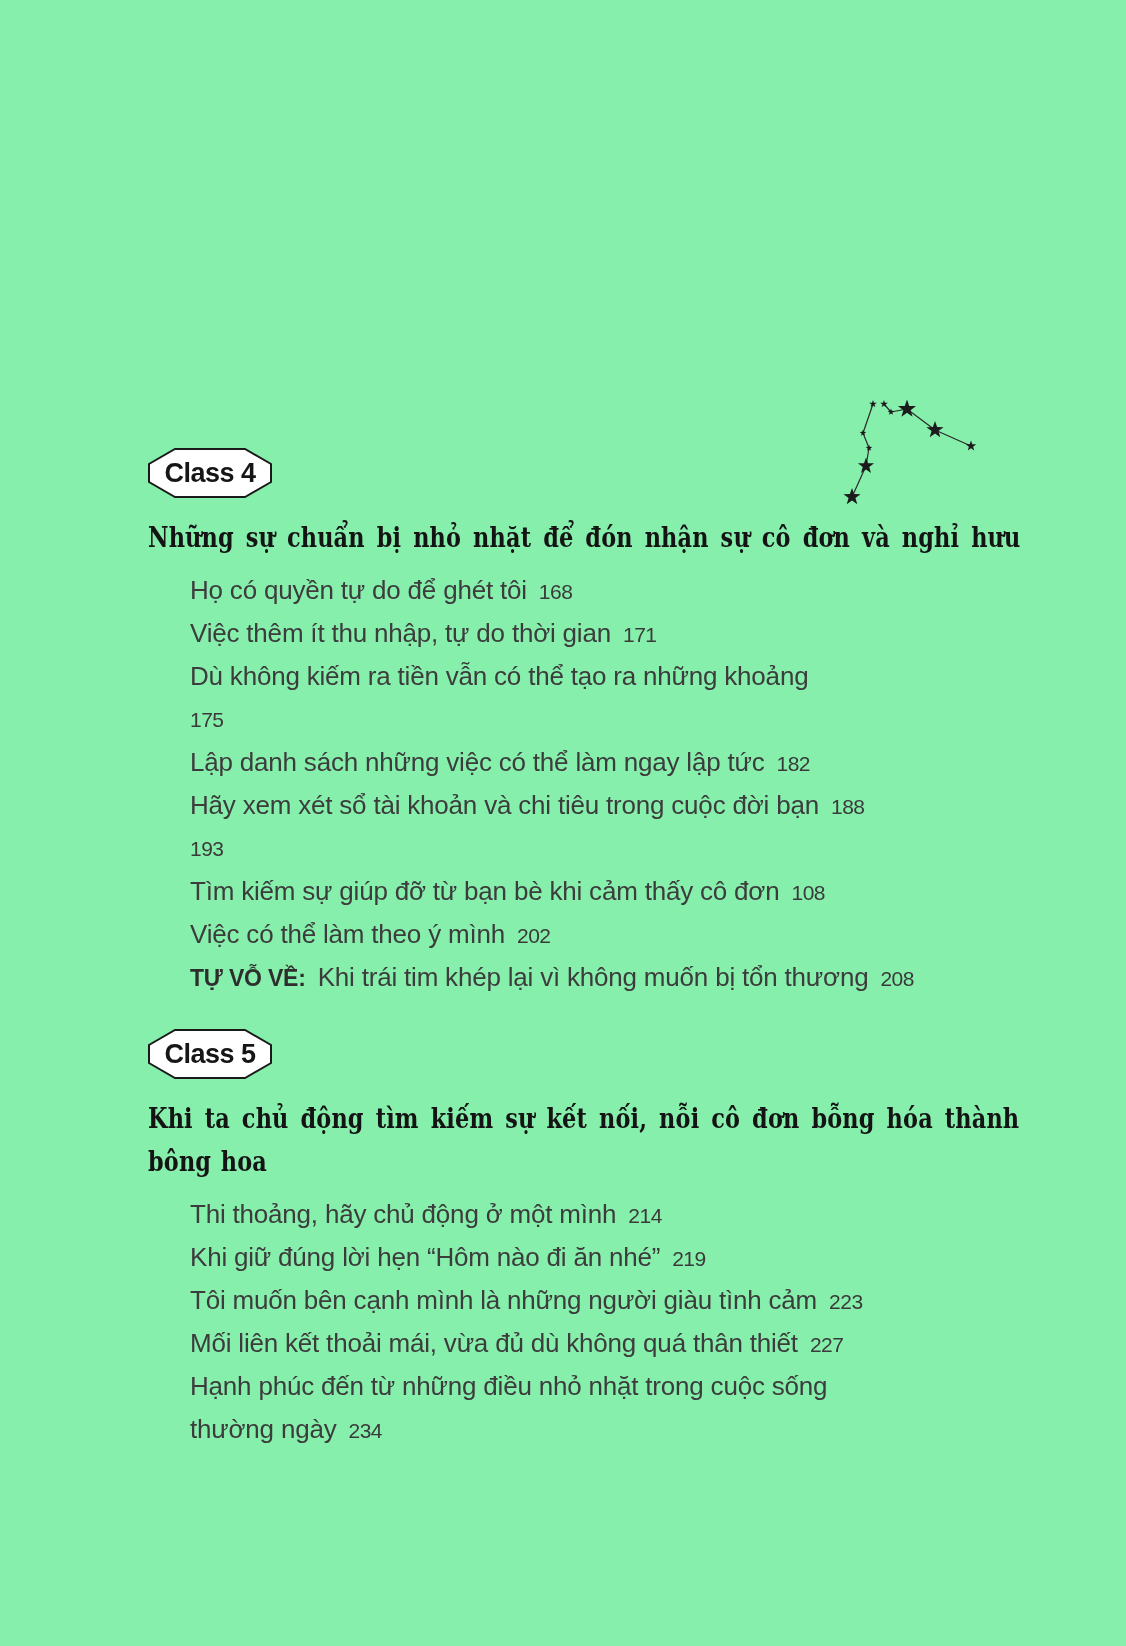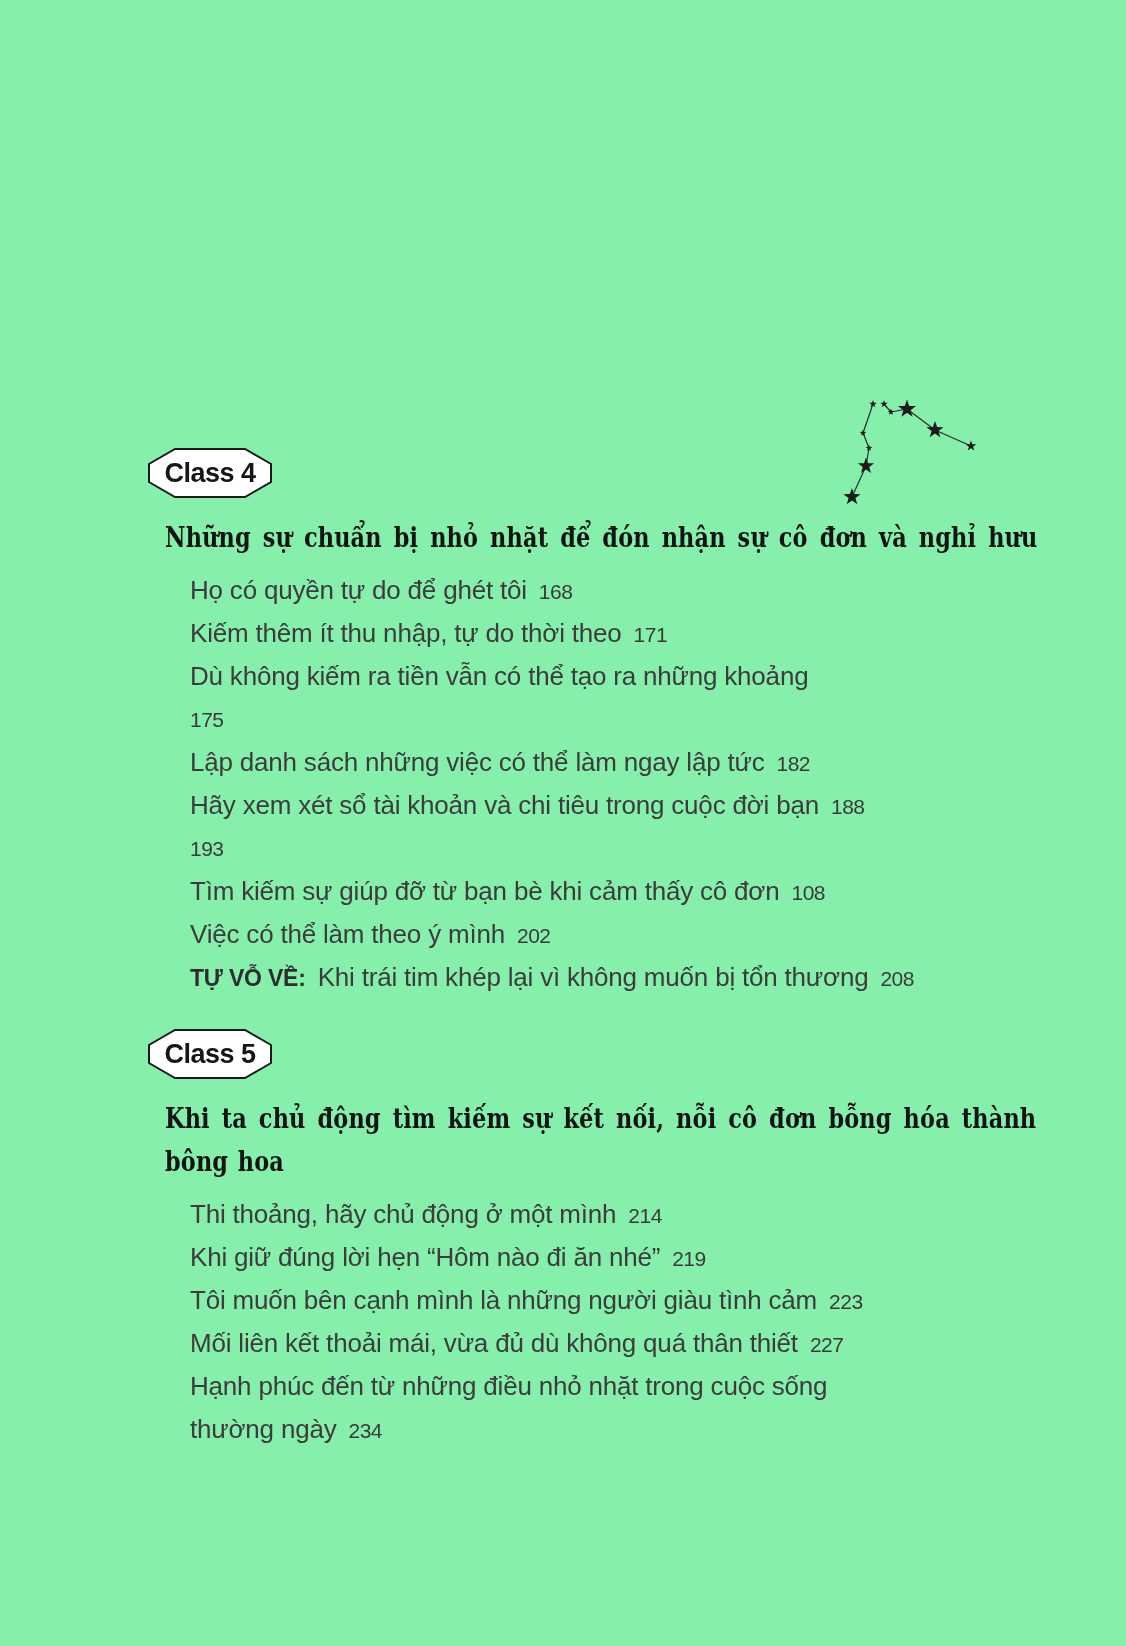--- a/index.html
+++ b/index.html
@@ -21,21 +21,21 @@
   
   .badge { position:relative; width:124px; height:50px; }
   .badge svg { position:absolute; left:0; top:0; }
   .badge .lbl {
     position:absolute; inset:0; display:flex; align-items:center; justify-content:center;
     font-weight:bold; font-size:27px; color:#161616; letter-spacing:-0.5px;
     font-family:"Liberation Sans", sans-serif;
   }
 
   
-  .sec-title { margin-top:18px; color:#141414;margin-left:17px; }
+  .sec-title { margin-top:18px; color:#141414; }
   .title-line {
     font-family:"DejaVu Serif", serif;
     font-weight:bold; font-size:28px; line-height:43px;
     white-space:nowrap; word-spacing:5px; letter-spacing:0.2px;
     transform:scaleX(0.80); transform-origin:0 50%;
   }
   .title-line.short { word-spacing:2px; }
 
   
   .toc { margin-top:10px; margin-left:42px; }
@@ -99,21 +99,21 @@
     <div class="sec-title">
       <div class="title-line">Những sự chuẩn bị nhỏ nhặt để đón nhận sự cô đơn và nghỉ hưu</div>
     </div>
 
     <div class="toc">
       <div class="row">
         <span class="txt">Họ có quyền tự do để ghét tôi</span>
         <span class="pg">168</span>
       </div>
       <div class="row">
-        <span class="txt">Kiếm thêm ít thu nhập, tự do thời theo</span>
+        <span class="txt">Việc thêm ít thu nhập, tự do thời gian</span>
         <span class="pg">171</span>
       </div>
       <div class="row">
         <span class="txt">Dù không kiếm ra tiền vẫn có thể tạo ra những khoảng</span>
 
       </div>
       <div class="row">
         <span class="pg">175</span>
       </div>
       <div class="row">

